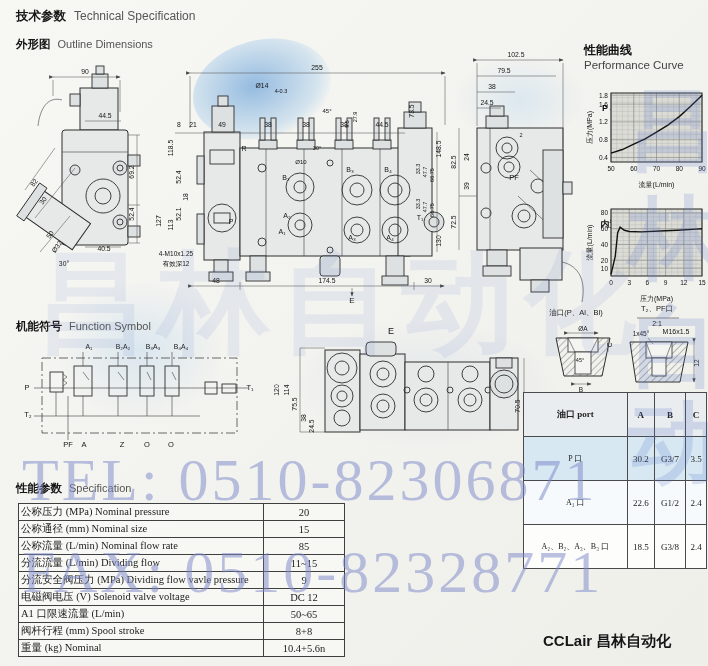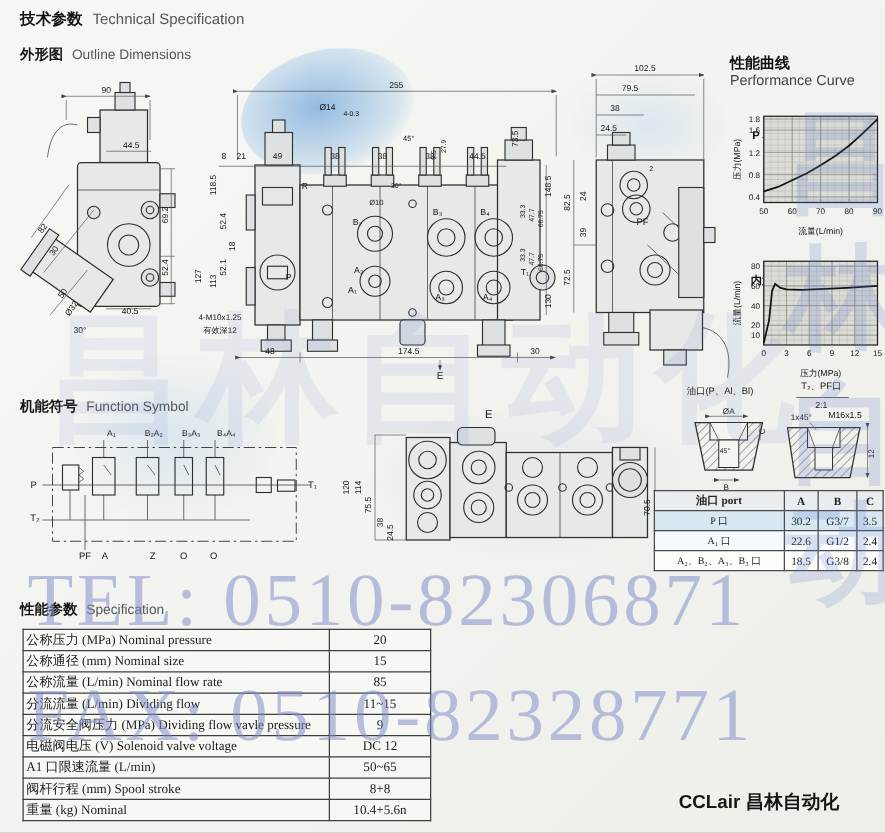--- a/index.html
+++ b/index.html
@@ -21,21 +21,21 @@
   .oln2{stroke:#2e2e2e;stroke-width:.9;fill:#dde1e2;}
   .nof{stroke:#2e2e2e;stroke-width:.9;fill:none;}
   .thin{stroke:#3c3c3c;stroke-width:.6;fill:none;}
   .dln{stroke:#555;stroke-width:.55;fill:none;}
   .fs-frame{fill:none;stroke:#444;stroke-width:.8;stroke-dasharray:9 3 2 3;}
   .bore{fill:#f4f4f1;stroke:#2e2e2e;stroke-width:.8;}
   text.ann{fill:#141414;font-family:"Liberation Sans",sans-serif;}
   
   table{border-collapse:collapse;}
   .port-table{width:184px;font-family:"Liberation Serif",serif;font-size:9px;color:#222;}
-  .port-table td,.port-table th{border:1px solid #4a4a4a;text-align:center;height:15px;padding:0 1px;}
+  .port-table td,.port-table th{border:1px solid #4a4a4a;text-align:center;height:15px;padding:14px 1px;}
   .port-table th{font-weight:bold;background:#e9edef;font-size:9px;}
   .port-table tr:nth-child(1) td{background:#d7e8f3;}
   .port-table tr:nth-child(2) td{background:#f6fafc;}
   .port-table tr:nth-child(3) td{background:#fdfdfc;}
   .port-table td.lbl{font-size:8px;}
   .spec-table{width:327px;font-family:"Liberation Serif",serif;font-size:10.5px;color:#1c1c1c;}
   .spec-table td{border:1px solid #3f3f3f;height:16px;padding:0 4px;background:rgba(252,252,250,.55);}
   .spec-table td.lbl{text-align:left;padding-left:2px;}
   .spec-table td:last-child{width:72px;text-align:center;}
   

